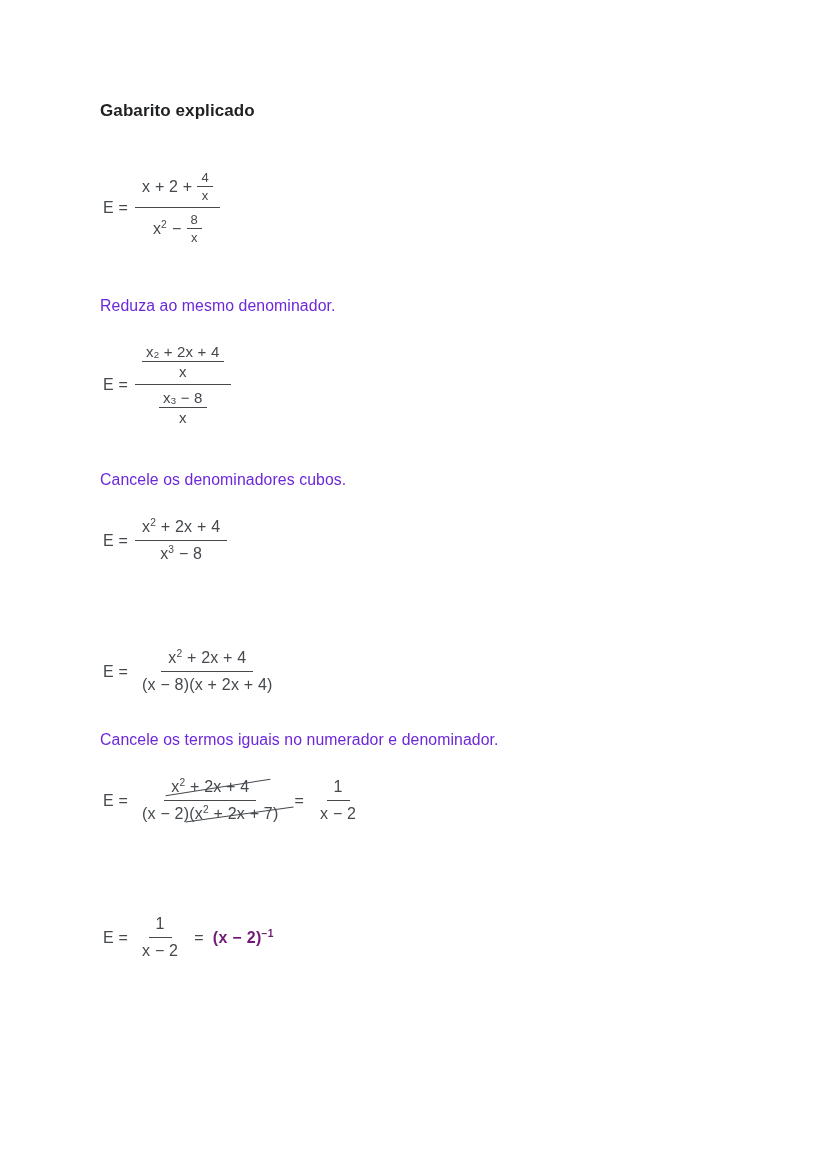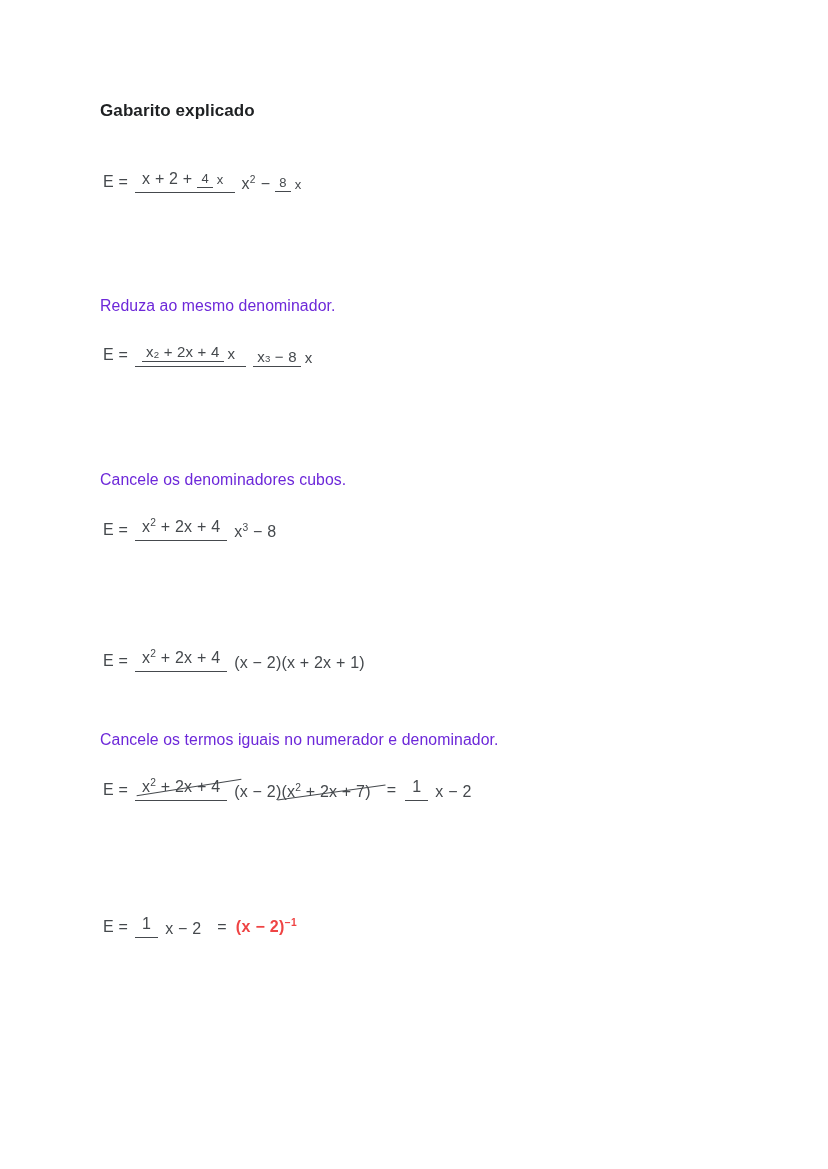--- a/index.html
+++ b/index.html
@@ -54,21 +54,21 @@
   .eq3 { top: 518px; }
   .eq4 { top: 649px; }
   .eq5 { top: 778px; }
   .eq6 { top: 915px; }
 
   .lhs { margin-right: 7px; }
   .op  { margin: 0 9px; }
 
   .frac {
     display: inline-flex;
-    flex-direction: row;
+    flex-direction: column;
     align-items: center;
     vertical-align: middle;
   }
   .frac > .num {
     display: flex;
     justify-content: center;
     align-items: flex-end;
     border-bottom: 1.5px solid currentColor;
     padding: 0 7px 4px;
   }
@@ -106,21 +106,21 @@
     position: absolute;
     top: 50%;
     height: 0;
     border-top: 1.5px solid currentColor;
   }
   .cancel.c-num::after  { left: -6px;  right: -22px; transform: rotate(-9deg); }
   .cancel.c-den::after  { left: -4px;  right: -16px; transform: rotate(-8deg); }
 
   .result {
     font-weight: 700;
-    color: #ef4444;
+    color: #701a75;
     letter-spacing: 0.3px;
   }
 </style>
 </head>
 <body>
 
 <div class="page">
 
   <h1 class="title">Gabarito explicado</h1>
 
@@ -177,21 +177,21 @@
       <span class="num"><span><span>x</span><sup>2</sup><span> + 2x + 4</span></span></span>
       <span class="den"><span><span>x</span><sup>3</sup><span> − 8</span></span></span>
     </span>
   </div>
 
 
   <div class="eq eq4">
     <span class="lhs">E =</span>
     <span class="frac">
       <span class="num"><span><span>x</span><sup>2</sup><span> + 2x + 4</span></span></span>
-      <span class="den">(x − 2)(x + 2x + 1)</span>
+      <span class="den">(x − 8)(x + 2x + 4)</span>
     </span>
   </div>
 
   <div class="step s4">Cancele os termos iguais no numerador e denominador.</div>
 
   <div class="eq eq5">
     <span class="lhs">E =</span>
     <span class="frac">
       <span class="num">
         <span class="cancel c-num"><span>x</span><sup>2</sup><span> + 2x + 4</span></span>

